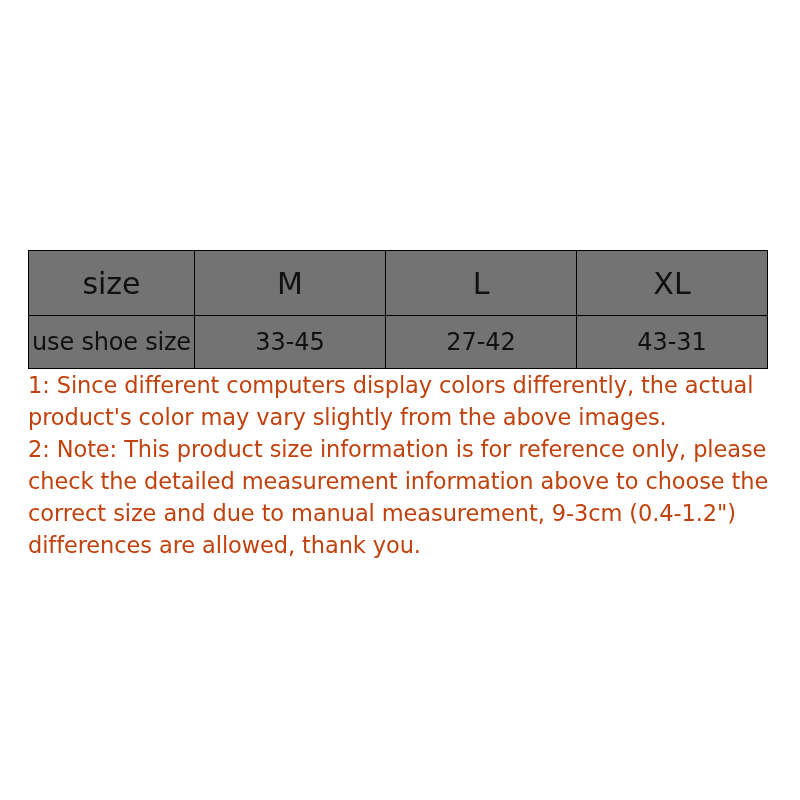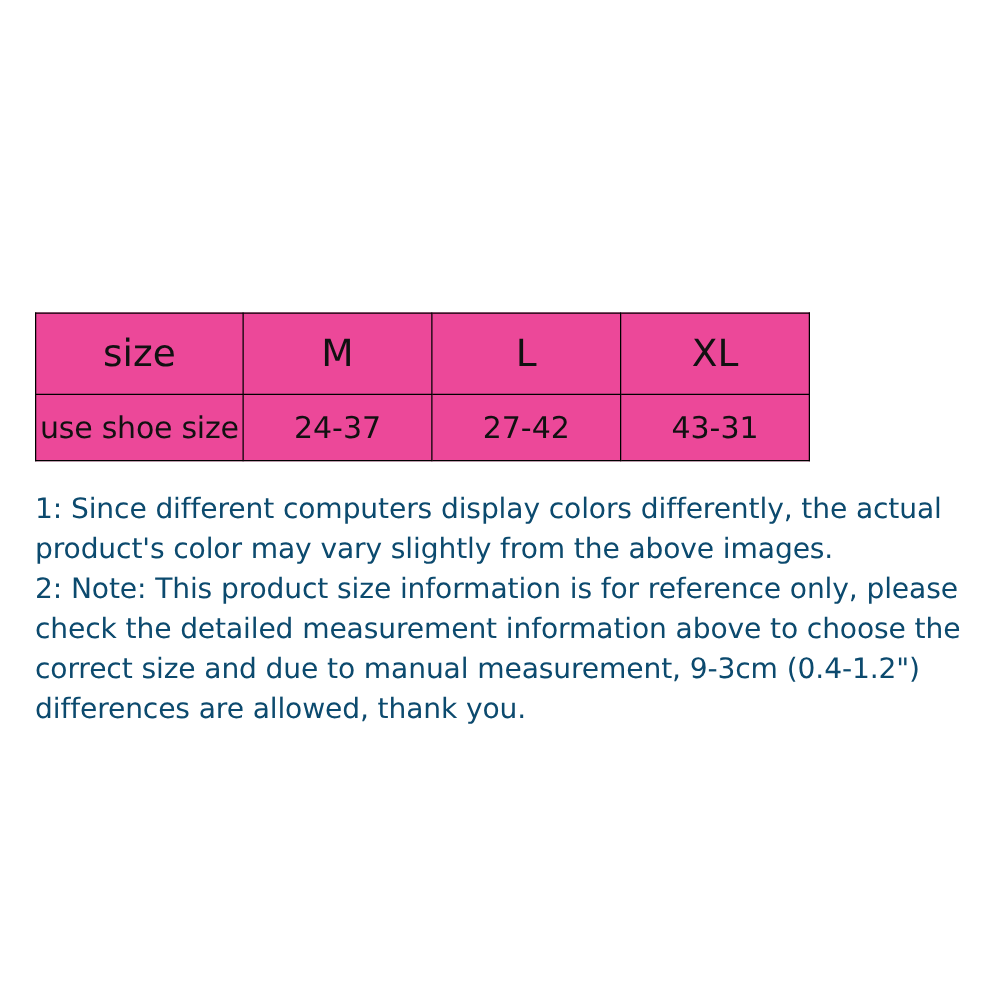--- a/index.html
+++ b/index.html
@@ -22,22 +22,22 @@
   }
   .content {
     position: absolute;
     left: 28px;
     top: 250px;
     width: 744px;
   }
   table.size-table {
     border-collapse: collapse;
     table-layout: fixed;
-    width: 620px;
-    background: #ec4899;
+    width: 740px;
+    background: #737373;
   }
   table.size-table td {
     border: 1.5px solid #000000;
     text-align: center;
     vertical-align: middle;
     font-weight: 400;
   }
   table.size-table tr.head-row td {
     height: 62px;
     font-size: 30px;
@@ -51,24 +51,23 @@
   }
   tr.head-row td.label-col {
     font-size: 30px;
   }
   tr.data-row td.label-col {
     font-size: 24px;
     letter-spacing: -0.2px;
     margin-left: 33px;
   }
   .notes {
-    margin-top: 22px;
     font-size: 22.5px;
     line-height: 32px;
-    color: #0c4a6e;
+    color: #c2410c;
     letter-spacing: -0.1px;
   }
   .notes p {
     margin: 0;
   }
 </style>
 </head>
 <body>
 
 <div class="page">
@@ -77,21 +76,21 @@
     <table class="size-table">
       <tbody>
         <tr class="head-row">
           <td class="label-col">size</td>
           <td>M</td>
           <td>L</td>
           <td>XL</td>
         </tr>
         <tr class="data-row">
           <td class="label-col">use shoe size</td>
-          <td>24-37</td>
+          <td>33-45</td>
           <td>27-42</td>
           <td>43-31</td>
         </tr>
       </tbody>
     </table>
 
     <div class="notes">
       <p>1: Since different computers display colors differently, the actual product's color may vary slightly from the above images.</p>
       <p>2: Note: This product size information is for reference only, please check the detailed measurement information above to choose the correct size and due to manual measurement, 9-3cm (0.4-1.2") differences are allowed, thank you.</p>
     </div>

